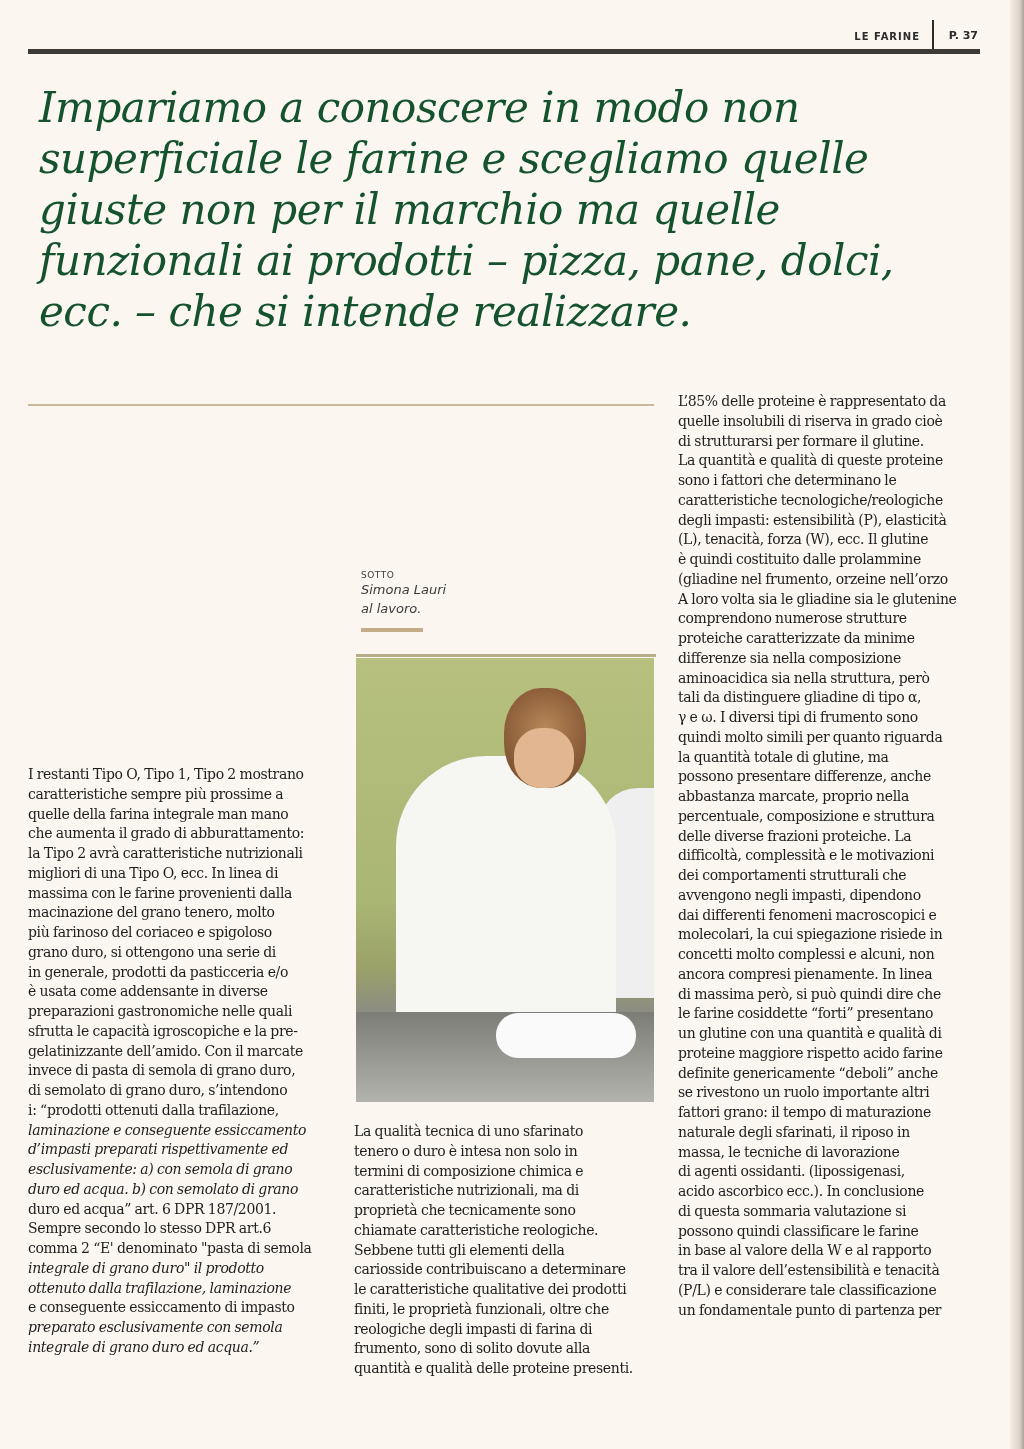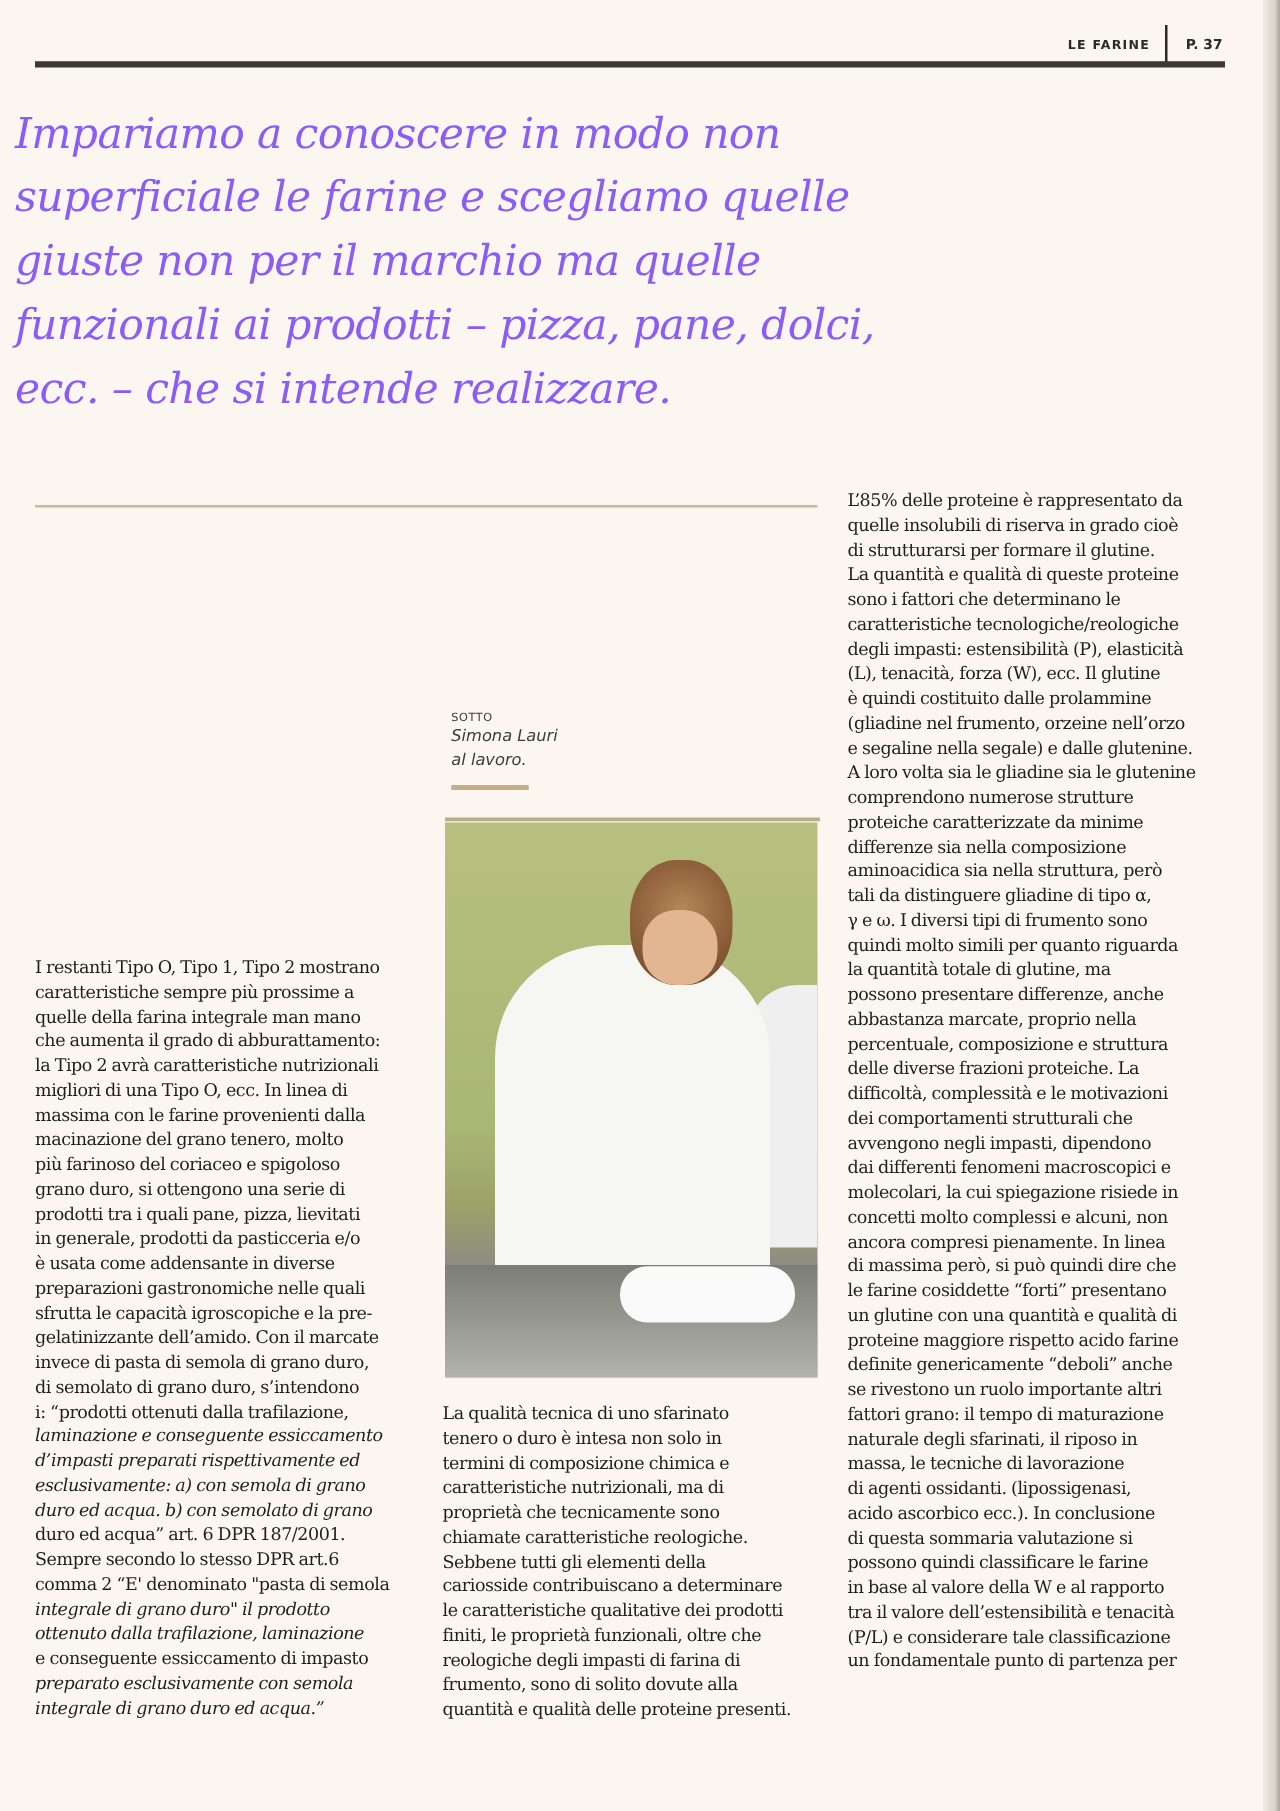--- a/index.html
+++ b/index.html
@@ -20,23 +20,23 @@
   .header .section {
     position: absolute; right: 60px; top: 9px;
     font-family: "DejaVu Sans", sans-serif; font-weight: bold; font-size: 10px; letter-spacing: 1px; color: #2b2b2b;
   }
   .header .divider { position: absolute; right: 46px; top: -2px; width: 2px; height: 30px; background: #2b2b2b; }
   .header .page-no {
     position: absolute; right: 2px; top: 7px;
     font-family: "DejaVu Sans", sans-serif; font-weight: bold; font-size: 11px; color: #2b2b2b;
   }
   .headline {
-    position: absolute; left: 12px; top: 82px; width: 940px;
+    position: absolute; left: 39px; top: 82px; width: 940px;
     font-family: "DejaVu Serif", serif; font-style: italic; font-weight: 300;
-    font-size: 34px; line-height: 51px; color: #8b5cf6;
+    font-size: 42px; line-height: 51px; color: #14532d;
     letter-spacing: -0.5px;
   }
   .headline .ln { display: block; white-space: nowrap; }
   .head-rule {
     position: absolute; left: 28px; top: 404px; width: 626px; height: 2px; background: #c9b99a;
   }
   .caption {
     position: absolute; left: 361px; top: 570px; width: 200px;
     font-family: "DejaVu Sans", sans-serif; color: #3c3c3c;
   }
@@ -126,21 +126,20 @@
   <span class="ln">I restanti Tipo O, Tipo 1, Tipo 2 mostrano</span>
   <span class="ln">caratteristiche sempre più prossime a</span>
   <span class="ln">quelle della farina integrale man mano</span>
   <span class="ln">che aumenta il grado di abburattamento:</span>
   <span class="ln">la Tipo 2 avrà caratteristiche nutrizionali</span>
   <span class="ln">migliori di una Tipo O, ecc. In linea di</span>
   <span class="ln">massima con le farine provenienti dalla</span>
   <span class="ln">macinazione del grano tenero, molto</span>
   <span class="ln">più farinoso del coriaceo e spigoloso</span>
   <span class="ln">grano duro, si ottengono una serie di</span>
-  <span class="ln">prodotti tra i quali pane, pizza, lievitati</span>
   <span class="ln">in generale, prodotti da pasticceria e/o</span>
   <span class="ln">è usata come addensante in diverse</span>
   <span class="ln">preparazioni gastronomiche nelle quali</span>
   <span class="ln">sfrutta le capacità igroscopiche e la pre-</span>
   <span class="ln">gelatinizzante dell’amido. Con il marcate</span>
   <span class="ln">invece di pasta di semola di grano duro,</span>
   <span class="ln">di semolato di grano duro, s’intendono</span>
   <span class="ln">i: “prodotti ottenuti dalla trafilazione,</span>
   <span class="ln" style="font-style:italic">laminazione e conseguente essiccamento</span>
   <span class="ln" style="font-style:italic">d’impasti preparati rispettivamente ed</span>
@@ -176,21 +175,20 @@
   <span class="ln">L’85% delle proteine è rappresentato da</span>
   <span class="ln">quelle insolubili di riserva in grado cioè</span>
   <span class="ln">di strutturarsi per formare il glutine.</span>
   <span class="ln">La quantità e qualità di queste proteine</span>
   <span class="ln">sono i fattori che determinano le</span>
   <span class="ln">caratteristiche tecnologiche/reologiche</span>
   <span class="ln">degli impasti: estensibilità (P), elasticità</span>
   <span class="ln">(L), tenacità, forza (W), ecc. Il glutine</span>
   <span class="ln">è quindi costituito dalle prolammine</span>
   <span class="ln">(gliadine nel frumento, orzeine nell’orzo</span>
-  <span class="ln">e segaline nella segale) e dalle glutenine.</span>
   <span class="ln">A loro volta sia le gliadine sia le glutenine</span>
   <span class="ln">comprendono numerose strutture</span>
   <span class="ln">proteiche caratterizzate da minime</span>
   <span class="ln">differenze sia nella composizione</span>
   <span class="ln">aminoacidica sia nella struttura, però</span>
   <span class="ln">tali da distinguere gliadine di tipo α,</span>
   <span class="ln">γ e ω.  I diversi tipi di frumento sono</span>
   <span class="ln">quindi molto simili per quanto riguarda</span>
   <span class="ln">la quantità totale di glutine, ma</span>
   <span class="ln">possono presentare differenze, anche</span>

